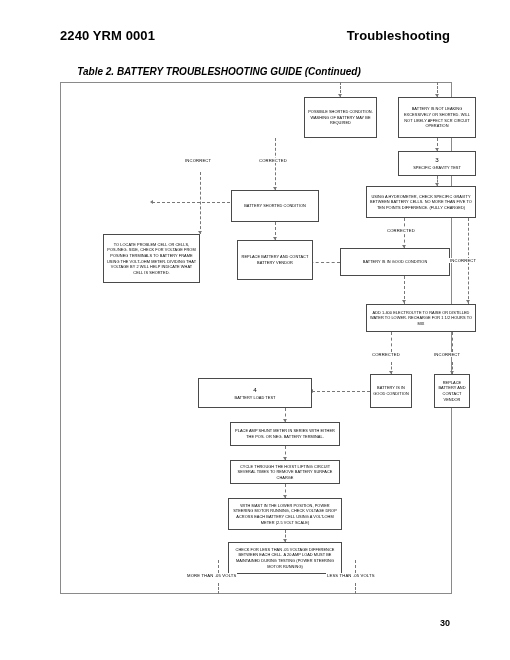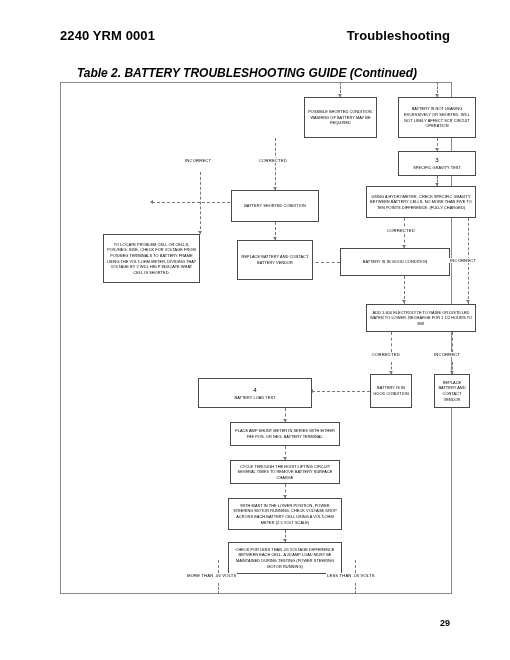--- a/index.html
+++ b/index.html
@@ -26,24 +26,23 @@
   }
   #hdr-left  { left: 60px; }
   #hdr-right { right: 60px; }
 
   #table-caption {
     position: absolute;
     top: 66px;
     left: 0;
     width: 438px;
     text-align: center;
-    font-size: 12px;
+    font-size: 10px;
     font-weight: bold;
     font-style: italic;
-    padding-left: 28px;
   }
 
   #page-number {
     position: absolute;
     right: 60px;
     top: 618px;
     font-size: 9px;
     font-weight: bold;
   }
 
@@ -272,13 +271,13 @@
 
 <div class="elabel" style="left:184px; top:158px;">INCORRECT</div>
 <div class="elabel" style="left:258px; top:158px;">CORRECTED</div>
 <div class="elabel" style="left:386px; top:228px;">CORRECTED</div>
 <div class="elabel" style="left:449px; top:258px;">INCORRECT</div>
 <div class="elabel" style="left:371px; top:352px;">CORRECTED</div>
 <div class="elabel" style="left:433px; top:352px;">INCORRECT</div>
 <div class="elabel" style="left:186px; top:573px;">MORE THAN .05 VOLTS</div>
 <div class="elabel" style="left:326px; top:573px;">LESS THAN .05 VOLTS</div>
 
-<div id="page-number">29</div>
+<div id="page-number">30</div>
 
 </body></html>

